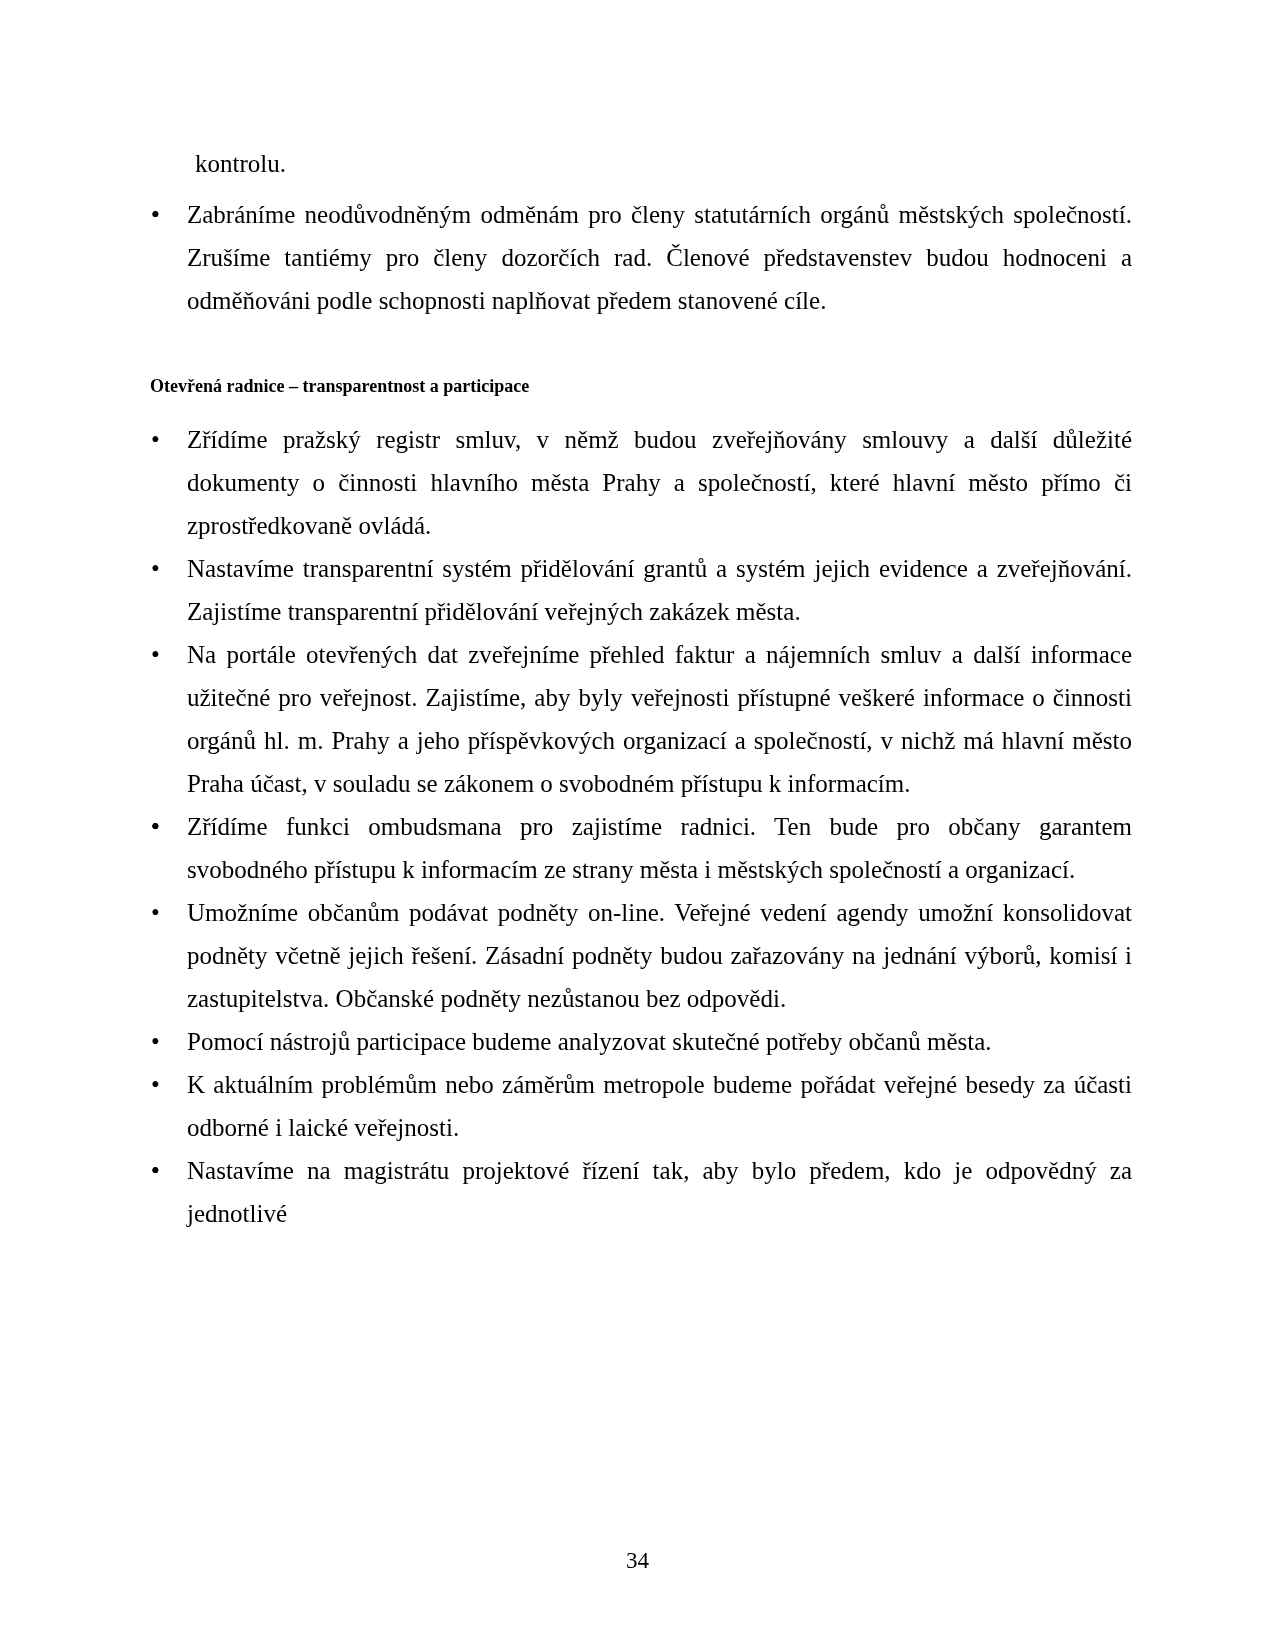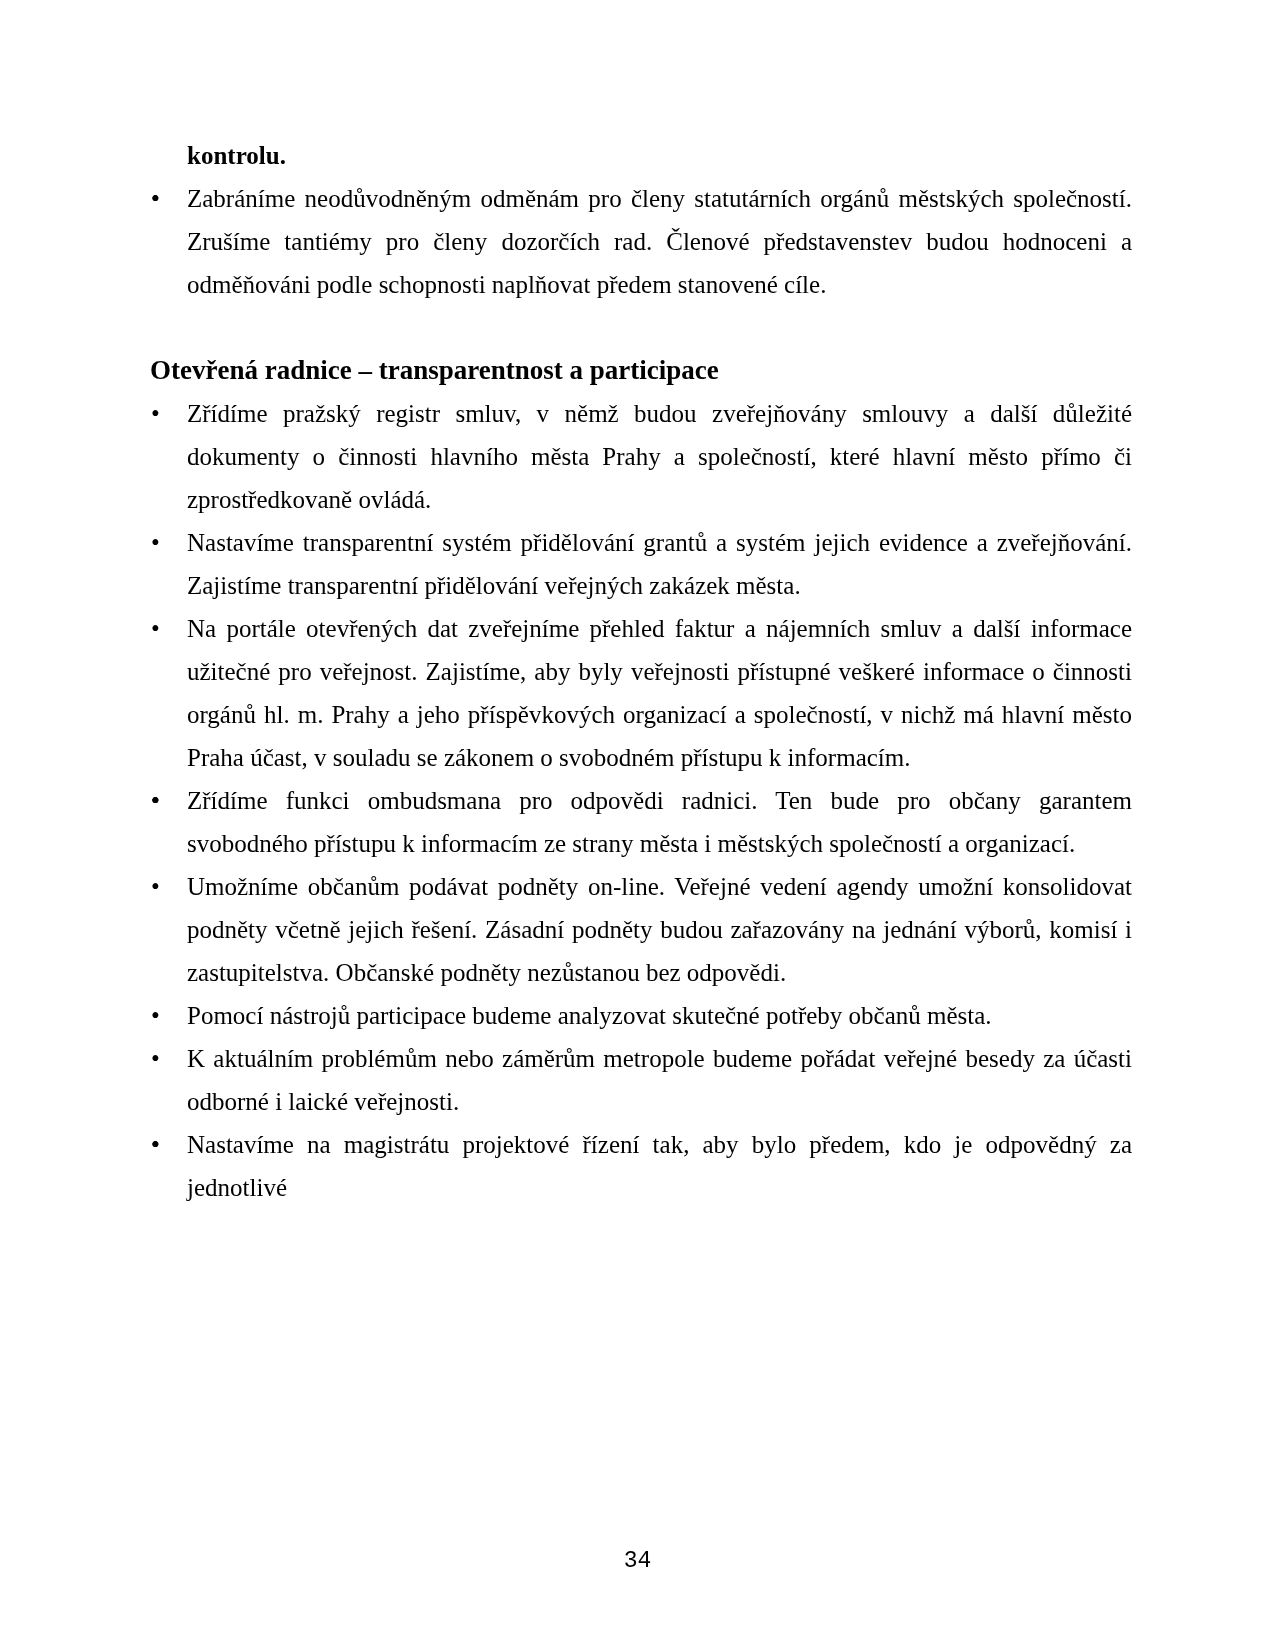--- a/index.html
+++ b/index.html
@@ -20,23 +20,22 @@
     left: 150px;
     top: 134px;
     width: 982px;
     font-family: "Liberation Serif", serif;
     font-size: 25px;
     line-height: 43px;
     color: #000000;
     text-align: justify;
   }
   .cont-line {
-    margin: 0;
+    margin: 8px;
     padding-left: 37px;
-    font-weight: bold;
   }
   ul.bullet-list {
     margin: 0;
     padding: 0;
     list-style: none;
   }
   ul.bullet-list li {
     position: relative;
     padding-left: 37px;
     margin: 0;
@@ -44,36 +43,36 @@
   .bullet-marker {
     position: absolute;
     left: 1px;
     top: 0;
     line-height: 43px;
     font-size: 25px;
     color: #000000;
   }
   h2.section-heading {
     font-family: "Liberation Serif", serif;
-    font-size: 27px;
+    font-size: 18px;
     line-height: 43px;
     font-weight: bold;
-    margin: 43px 0 0 0;
+    margin: 43px 0 10px 0;
     text-align: left;
   }
   li.continues .li-text-wrap {
     text-align-last: justify;
   }
   .page-number {
     position: absolute;
     top: 1547px;
     left: 0;
     width: 100%;
     text-align: center;
-    font-family: Liberation Mono, monospace;
+    font-family: Liberation Serif, serif;
     font-size: 23px;
     line-height: 28px;
     color: #000000;
   }
 </style>
 </head>
 <body>
 
 <div class="page">
   <div class="content">
@@ -106,21 +105,21 @@
         <span class="li-text">Na portále otevřených dat zveřejníme přehled faktur a nájemních smluv a další informace užitečné pro veřejnost. Zajistíme, aby byly veřejnosti přístupné veškeré informace o činnosti orgánů hl. m. Prahy a jeho příspěvkových organizací a společností, v nichž má hlavní město Praha účast, v souladu se zákonem o svobodném přístupu k informacím.</span>
       </li>
       <li>
         <span class="bullet-marker">•</span>
       </li>
       <li>
         <span class="bullet-marker">•</span>
       </li>
       <li>
         <span class="bullet-marker">•</span>
-        <span class="li-text">Zřídíme funkci ombudsmana pro odpovědi radnici. Ten bude pro občany garantem svobodného přístupu k informacím ze strany města i městských společností a organizací.</span>
+        <span class="li-text">Zřídíme funkci ombudsmana pro zajistíme radnici. Ten bude pro občany garantem svobodného přístupu k informacím ze strany města i městských společností a organizací.</span>
       </li>
       <li>
         <span class="bullet-marker">•</span>
         <span class="li-text">Umožníme občanům podávat podněty on-line. Veřejné vedení agendy umožní konsolidovat podněty včetně jejich řešení. Zásadní podněty budou zařazovány na jednání výborů, komisí i zastupitelstva. Občanské podněty nezůstanou bez odpovědi.</span>
       </li>
       <li>
         <span class="bullet-marker">•</span>
         <span class="li-text">Pomocí nástrojů participace budeme analyzovat skutečné potřeby občanů města.</span>
       </li>
       <li>

